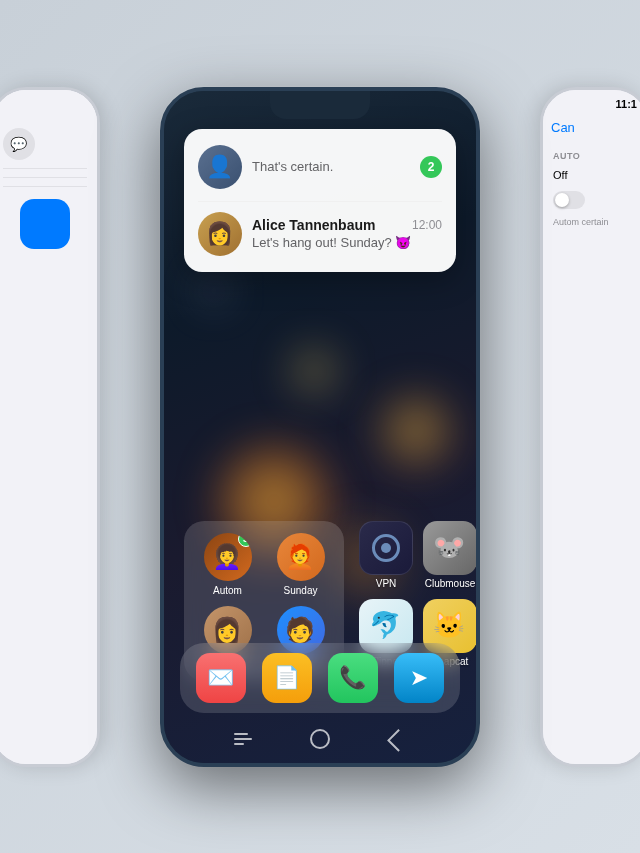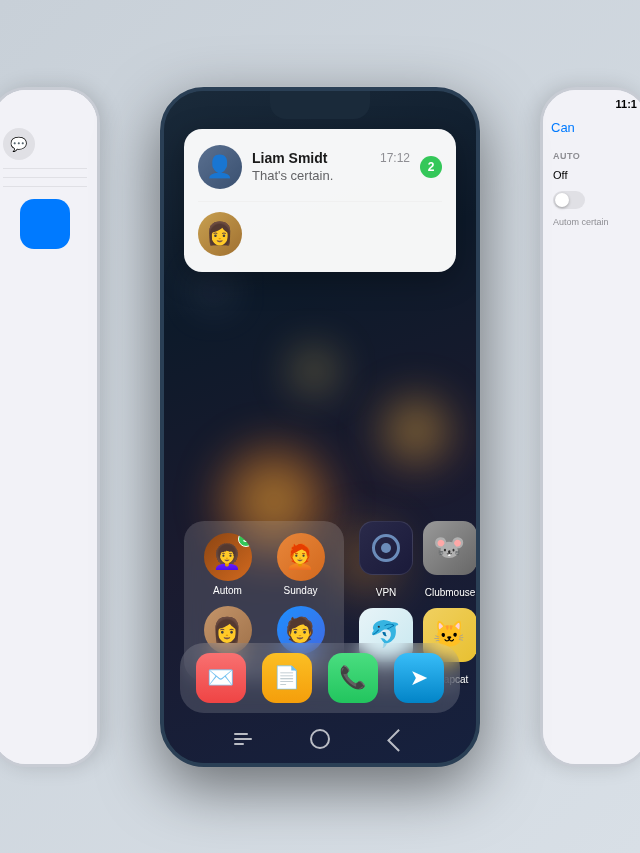--- a/index.html
+++ b/index.html
@@ -429,21 +429,21 @@
       justify-content: center;
       flex-direction: column;
       gap: 3px;
     }
 
     .app-icon-label {
       font-size: 10px;
       color: white;
       text-align: center;
       text-shadow: 0 1px 2px rgba(0,0,0,0.5);
-      margin-top: 12px;
+      margin-top: 3px;
     }
 
     .app-icon-wrapper {
       display: flex;
       flex-direction: column;
       align-items: center;
     }
 
     .icon-vpn {
       background: linear-gradient(135deg, #2a2a4a 0%, #1a1a3a 100%);
@@ -611,36 +611,37 @@
 
       <div class="notification-card">
 
         <div class="notification-item">
           <div class="notif-avatar avatar-liam">
             <div style="width:100%;height:100%;background:linear-gradient(135deg,#5a7090,#3a5070);display:flex;align-items:center;justify-content:center;font-size:22px;">
               👤
             </div>
           </div>
           <div class="notif-content">
-            <div class="notif-header">
-              <span class="notif-name">Liam Smidt</span>
-              <span class="notif-time">17:12</span>
-            </div>
             <div class="notif-message">That's certain.</div>
           </div>
           <div class="notif-badge">2</div>
         </div>
 
         <div class="notification-item">
           <div class="notif-avatar avatar-alice">
             <div style="width:100%;height:100%;background:linear-gradient(135deg,#c8a050,#a07030);display:flex;align-items:center;justify-content:center;font-size:22px;">
               👩
             </div>
           </div>
           <div class="notif-content">
+            <div class="notif-header">
+              <span class="notif-name">Alice Tannenbaum</span>
+              <span class="notif-time">12:00</span>
+            </div>
+            <div class="notif-message">Let's hang out! Sunday? 😈</div>
           </div>
         </div>
 
       </div>
 
       <div class="contact-widget">
 
         <div class="contact-item">
           <div class="contact-avatar av-sandra">
             <div class="av-face" style="font-size:24px;display:flex;align-items:center;justify-content:center;">👩‍🦱</div>

